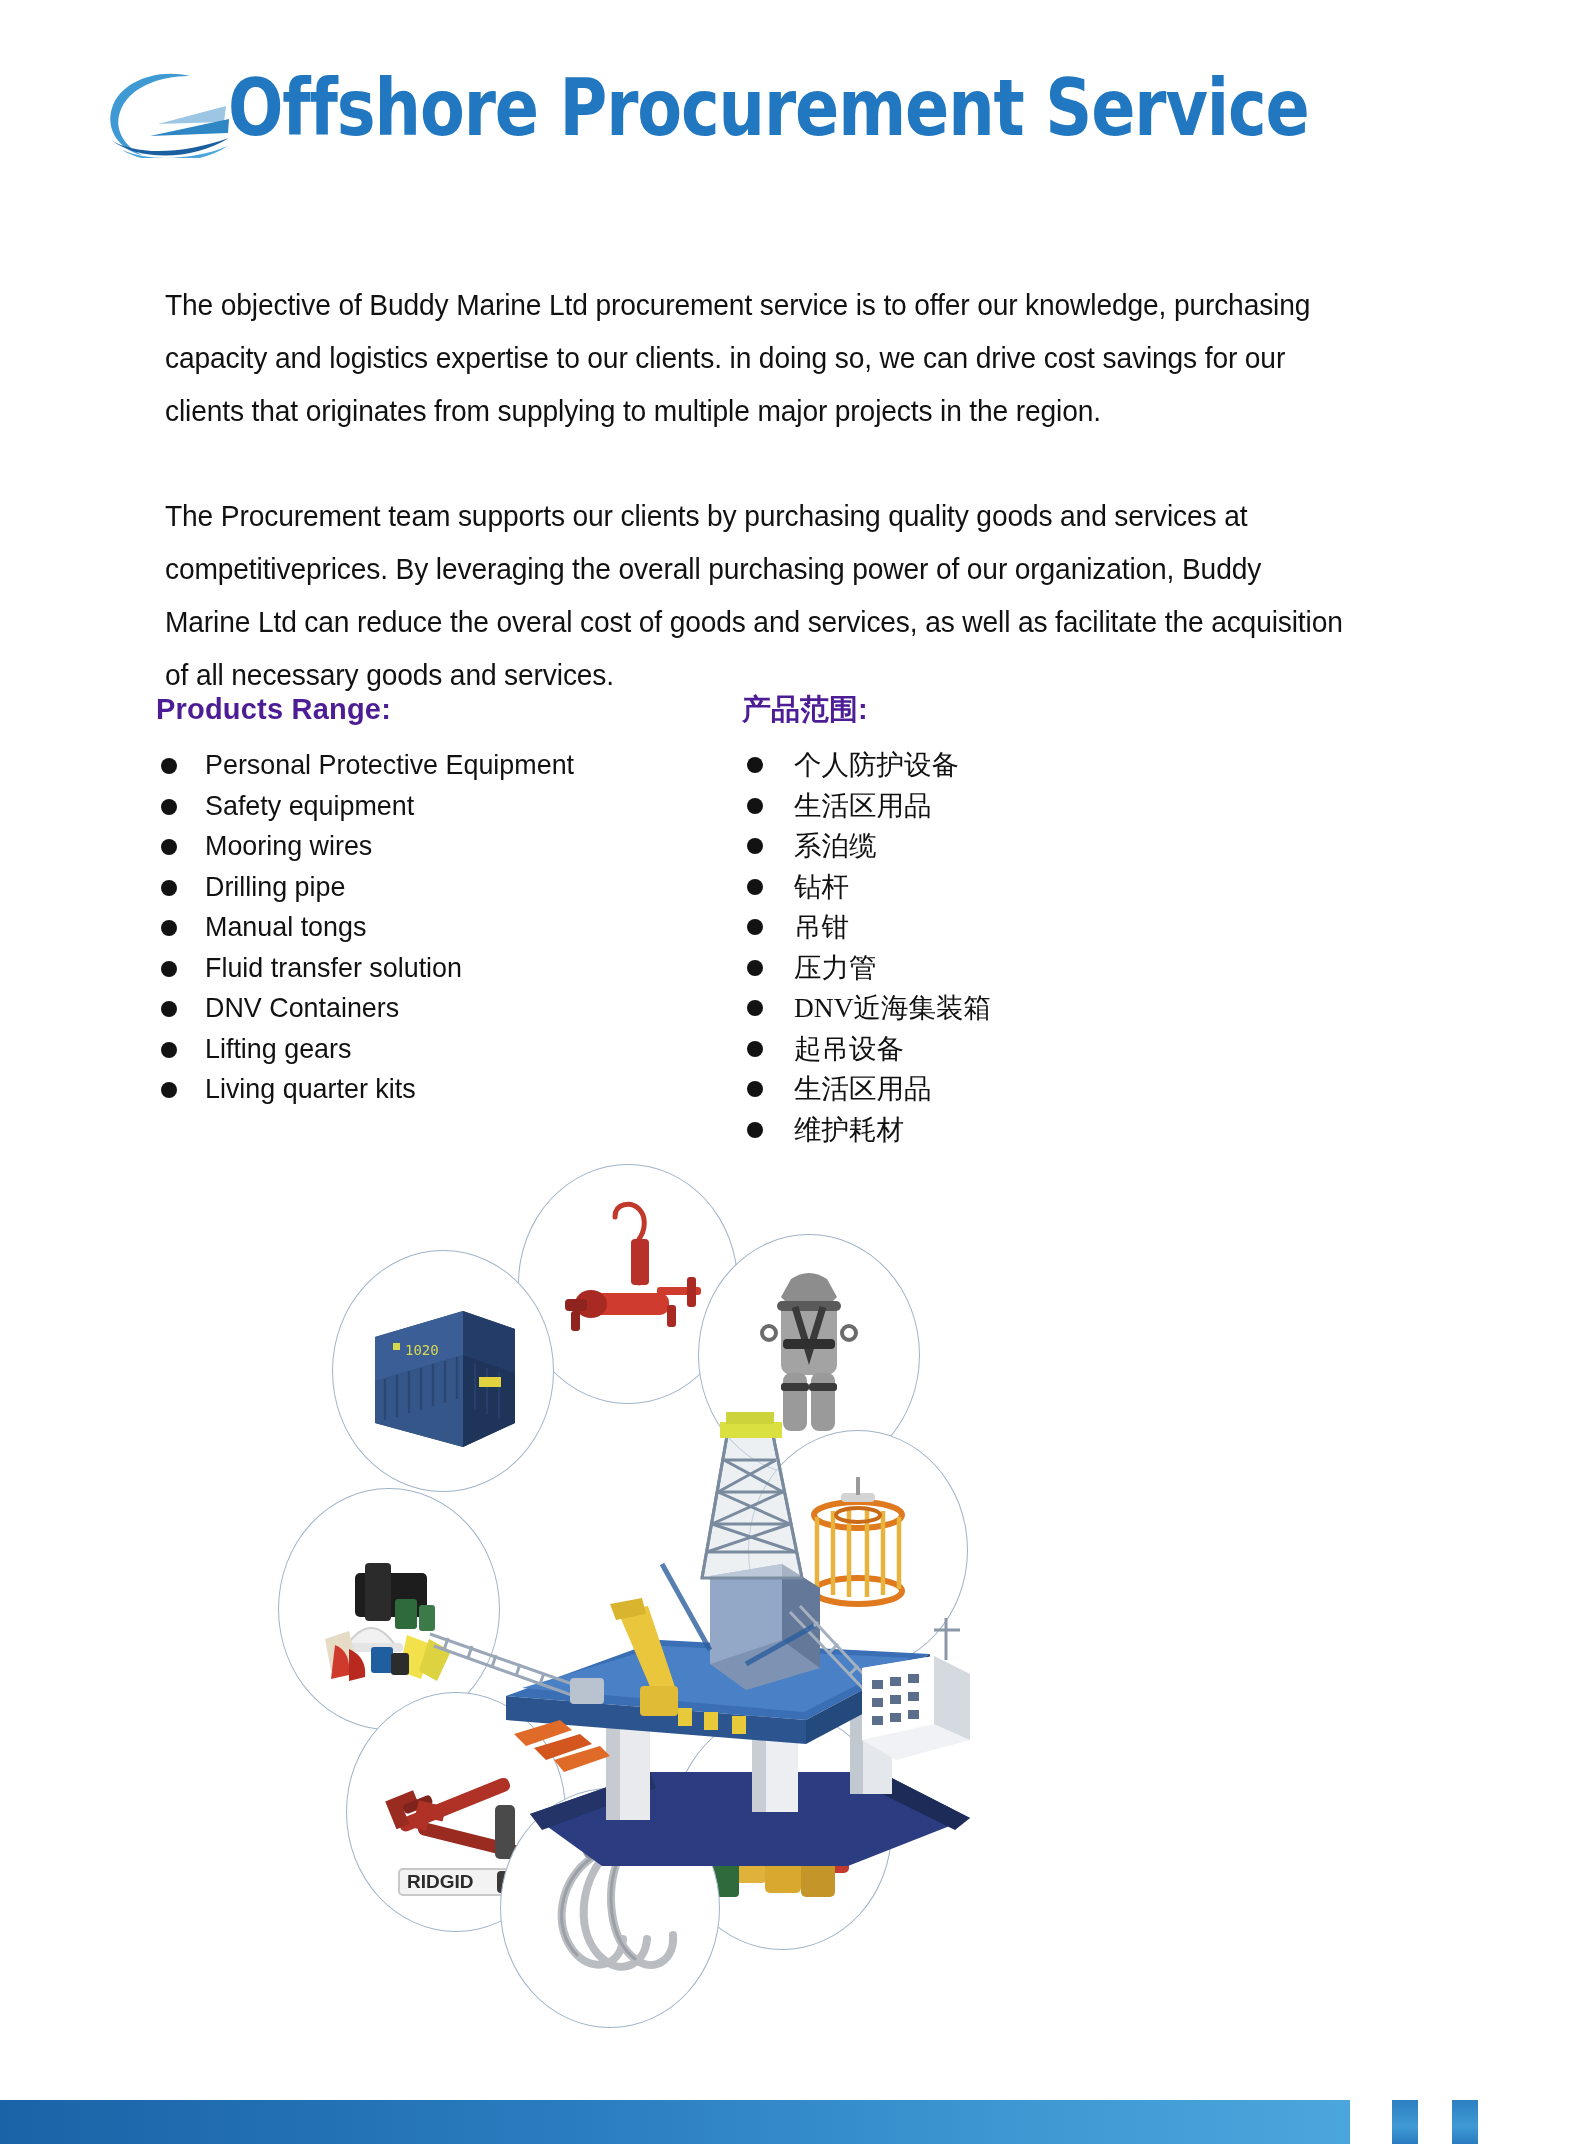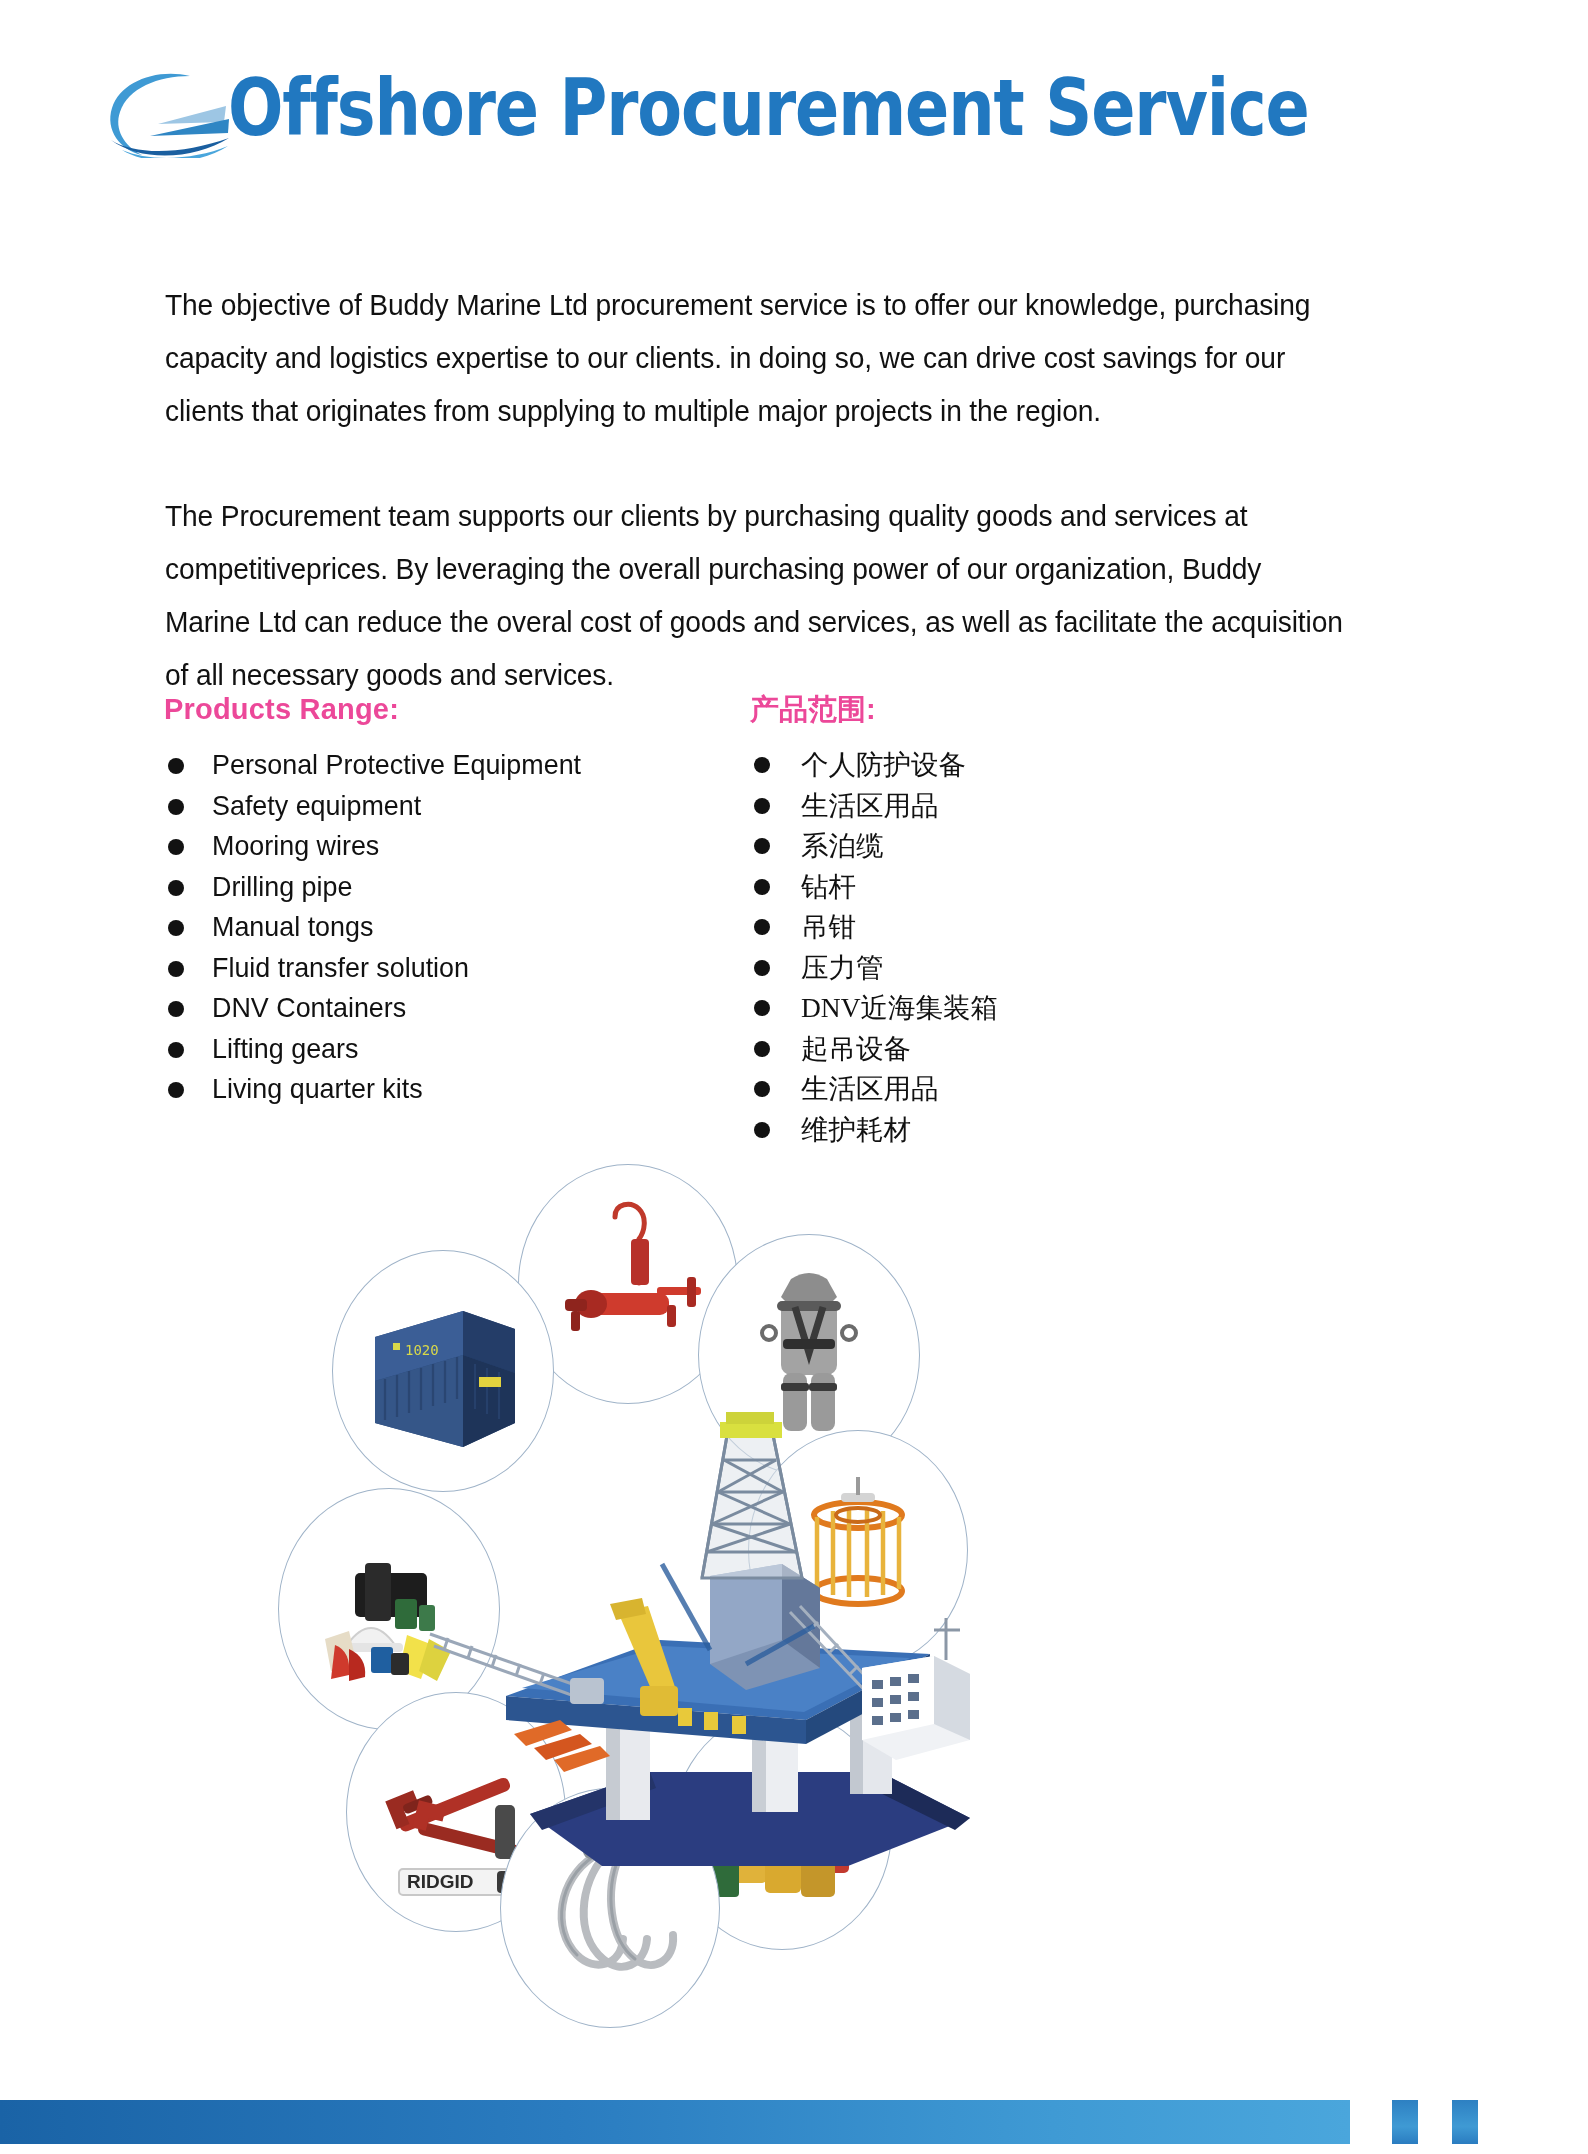--- a/index.html
+++ b/index.html
@@ -74,30 +74,30 @@
     width: 1588px;
     height: 450px;
   }
   .list-col { position: absolute; top: 0; }
   .col-en { left: 152px; }
   .col-zh { left: 738px; }
 
   .list-head {
     font-size: 29px;
     font-weight: bold;
-    color: #ec4899;
+    color: #4c1d95;
     letter-spacing: 0.2px;
-    margin: 0 0 19px 12px;
+    margin: 0 0 19px 4px;
     line-height: 34px;
   }
   .list-head.zh { letter-spacing: 0px; font-size: 29px; }
 
   ul.prod-list {
     list-style: none;
-    margin: 16px;
+    margin: 9px;
     padding: 0;
   }
   ul.prod-list li {
     display: block;
     position: relative;
     padding-left: 44px;
     font-size: 28px;
     line-height: 40.5px;
     color: #111111;
     white-space: nowrap;

